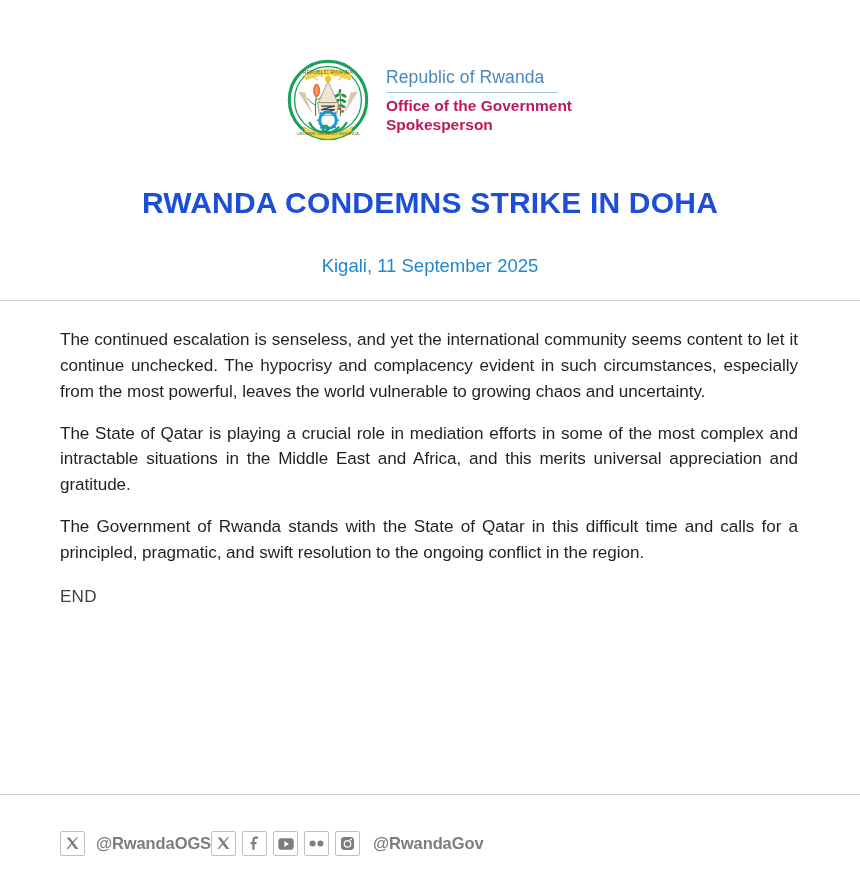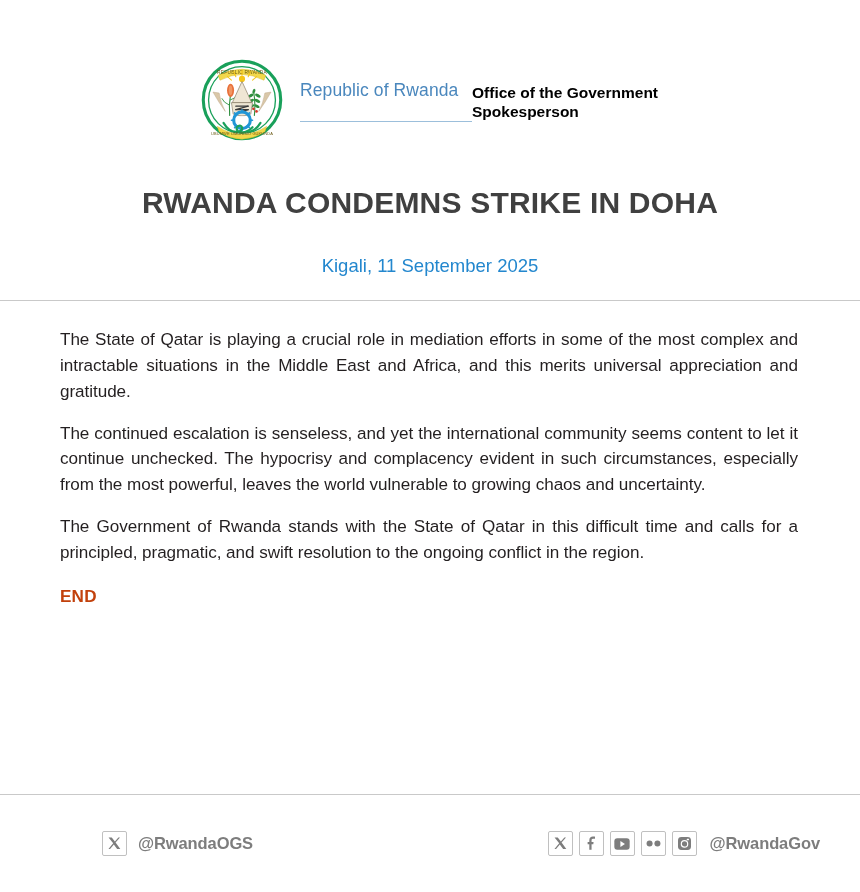--- a/index.html
+++ b/index.html
@@ -43,49 +43,49 @@
 
   .emblem {
     width: 88px;
     height: 88px;
     flex: none;
     display: block;
   }
 
   .brand-text {
     display: flex;
-    flex-direction: row;
+    flex-direction: column;
     justify-content: center;
     padding-top: 2px;
   }
 
   .brand-line-1 {
     font-size: 17.5px;
     color: #4a87bd;
     letter-spacing: 0.1px;
     line-height: 1.25;
     padding-bottom: 3px;
     border-bottom: 1px solid #9cbfdb;
     width: 172px;
   }
 
   .brand-line-2 {
     font-size: 15.5px;
     font-weight: bold;
-    color: #000000;
+    color: #be185d;
     line-height: 1.22;
     padding-top: 4px;
     max-width: 190px;
   }
 
   .headline {
     margin-top: 38px;
     font-size: 30px;
     font-weight: bold;
-    color: #404040;
+    color: #1d4ed8;
     letter-spacing: 0.2px;
     text-align: center;
     line-height: 1.1;
   }
 
   .dateline {
     margin-top: 16px;
     font-size: 18.5px;
     color: #2387ce;
     text-align: left;
@@ -113,35 +113,33 @@
     color: #231f20;
     text-align: justify;
     text-justify: inter-word;
     margin: 0 0 16px 0;
     letter-spacing: -0.05px;
   }
   .para:last-of-type { margin-bottom: 0; margin-top: 16px; }
 
   .end-mark {
     font-size: 17.1px;
-    font-weight: bold;
-    color: #c2410c;
+    font-weight: normal;
+    color: #404040;
     margin-top: 21px;
     letter-spacing: 0.2px;
   }
 
   
   .footer {
     flex: none;
     height: 97px;
     padding: 0 40px 0 60px;
     display: flex;
     align-items: center;
-    justify-content: space-between;
-    margin-left: 42px;
   }
 
   .handle-group {
     display: flex;
     align-items: center;
     gap: 7px;
   }
 
   .icon-box {
     width: 25px;
@@ -259,22 +257,22 @@
     </div>
 
     <h1 class="headline">RWANDA CONDEMNS STRIKE IN DOHA</h1>
 
     <div class="dateline">Kigali, 11 September 2025</div>
   </div>
 
   <div class="rule rule-top"></div>
 
   <div class="body-area">
+    <p class="para">The continued escalation is senseless, and yet the international community seems content to let it continue unchecked. The hypocrisy and complacency evident in such circumstances, especially from the most powerful, leaves the world vulnerable to growing chaos and uncertainty.</p>
     <p class="para">The State of Qatar is playing a crucial role in mediation efforts in some of the most complex and intractable situations in the Middle East and Africa, and this merits universal appreciation and gratitude.</p>
-    <p class="para">The continued escalation is senseless, and yet the international community seems content to let it continue unchecked. The hypocrisy and complacency evident in such circumstances, especially from the most powerful, leaves the world vulnerable to growing chaos and uncertainty.</p>
     <p class="para">The Government of Rwanda stands with the State of Qatar in this difficult time and calls for a principled, pragmatic, and swift resolution to the ongoing conflict in the region.</p>
     <div class="end-mark">END</div>
   </div>
 
   <div class="rule rule-bottom"></div>
 
   <div class="footer">
 
     <div class="handle-group footer-left">
       <span class="icon-box">

